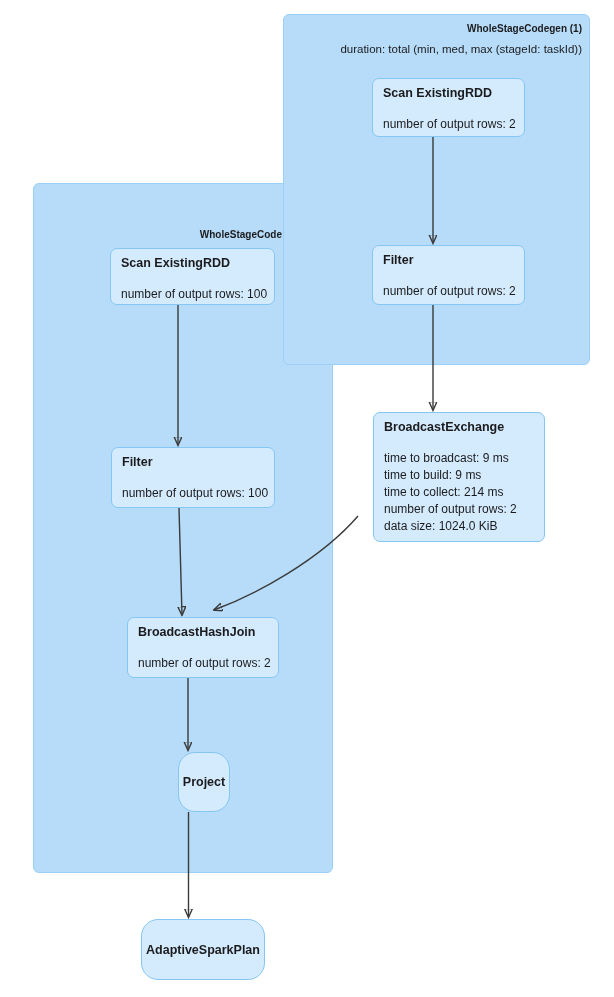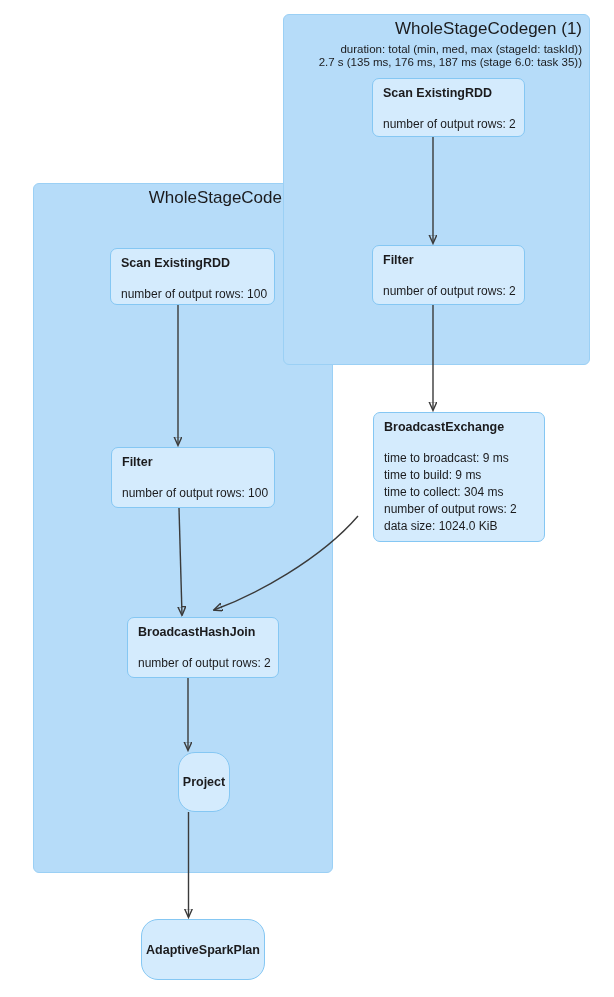--- a/index.html
+++ b/index.html
@@ -8,22 +8,22 @@
     font-family:"Liberation Sans", sans-serif;color:#1b1b1d;
   }
   .cluster{
     position:absolute;background:#b6dcf9;border:1px solid #9bd0f5;border-radius:6px;
     box-sizing:border-box;
   }
   .cluster-wsc2{left:33px;top:183px;width:300px;height:690px;z-index:1;}
   .cluster-wsc1{left:283px;top:14px;width:307px;height:351px;z-index:2;}
   .cluster-header{padding-top:6px;text-align:right;}
   .cluster-wsc1 .cluster-header{padding-right:7px;}
-  .cluster-wsc2 .cluster-header{padding-right:50px;}
-  .cluster-title{font-size:17px;font-weight:normal;line-height:15px;white-space:nowrap;padding-left:31px;}
+  .cluster-wsc2 .cluster-header{padding-right:50px;margin-top:37px;}
+  .cluster-title{font-size:10px;font-weight:bold;line-height:15px;white-space:nowrap;padding-left:31px;}
   .cluster-duration{margin-top:7px;font-size:11.5px;line-height:12.5px;white-space:nowrap;}
   .node{
     position:absolute;background:#d4ebfd;border:1px solid #85c7f3;border-radius:7px;
     box-sizing:border-box;padding:7px 10px;font-size:12px;z-index:3;margin-left:15px;
   }
   .node-title{font-weight:bold;font-size:12.5px;line-height:15px;white-space:nowrap;}
   .node-metrics{margin-top:15px;line-height:17px;white-space:nowrap;}
   .node-center{display:flex;align-items:center;justify-content:center;padding:0;border-radius:17px;}
   .node-center .node-title{line-height:normal;}
   #edges{position:absolute;left:0;top:0;z-index:10;pointer-events:none;}
@@ -40,21 +40,20 @@
       <div class="cluster-duration">
       </div>
     </div>
   </div>
 
   <div class="cluster cluster-wsc1">
     <div class="cluster-header">
       <div class="cluster-title">WholeStageCodegen (1)</div>
       <div class="cluster-duration">
         <div>duration: total (min, med, max (stageId: taskId))</div>
-        <div>2.7 s (135 ms, 176 ms, 187 ms (stage 6.0: task 35))</div>
       </div>
     </div>
   </div>
 
   <div class="node" style="left:357px;top:78px;width:153px;height:59px;">
     <div class="node-title">Scan ExistingRDD</div>
     <div class="node-metrics">
       <div>number of output rows: 2</div>
     </div>
   </div>
@@ -78,21 +77,21 @@
     <div class="node-metrics">
       <div>number of output rows: 100</div>
     </div>
   </div>
 
   <div class="node" style="left:358px;top:412px;width:172px;height:130px;">
     <div class="node-title">BroadcastExchange</div>
     <div class="node-metrics">
       <div>time to broadcast: 9 ms</div>
       <div>time to build: 9 ms</div>
-      <div>time to collect: 304 ms</div>
+      <div>time to collect: 214 ms</div>
       <div>number of output rows: 2</div>
       <div>data size: 1024.0 KiB</div>
     </div>
   </div>
 
   <div class="node" style="left:112px;top:617px;width:152px;height:61px;">
     <div class="node-title">BroadcastHashJoin</div>
     <div class="node-metrics">
       <div>number of output rows: 2</div>
     </div>

